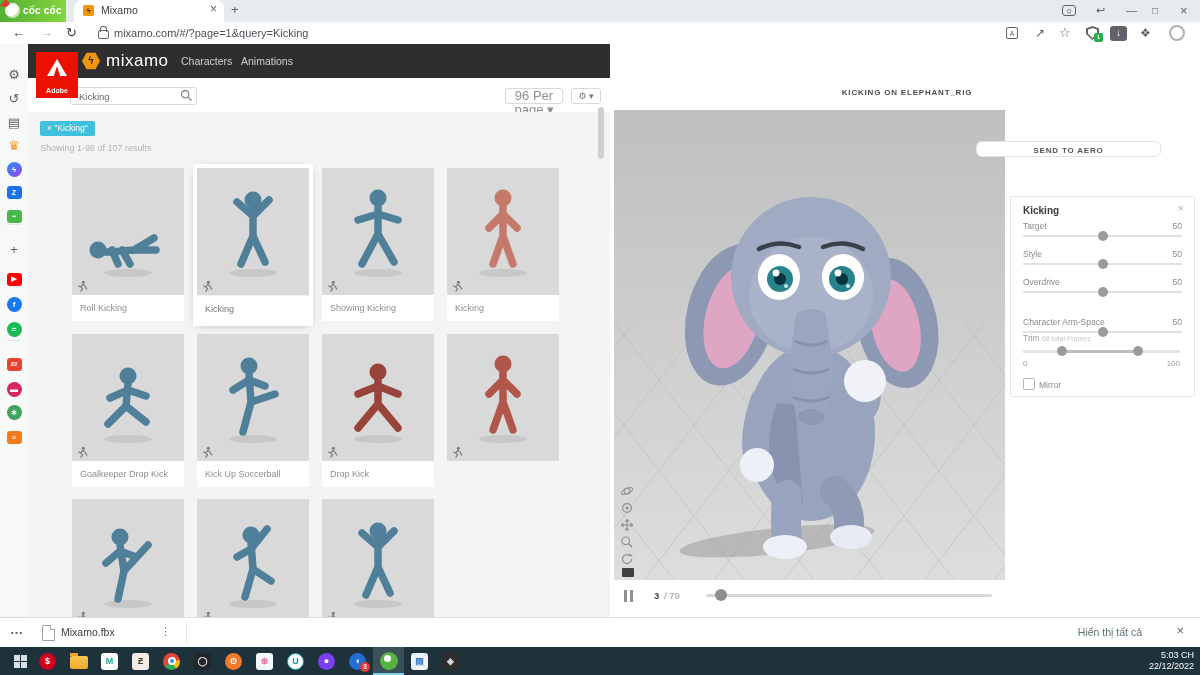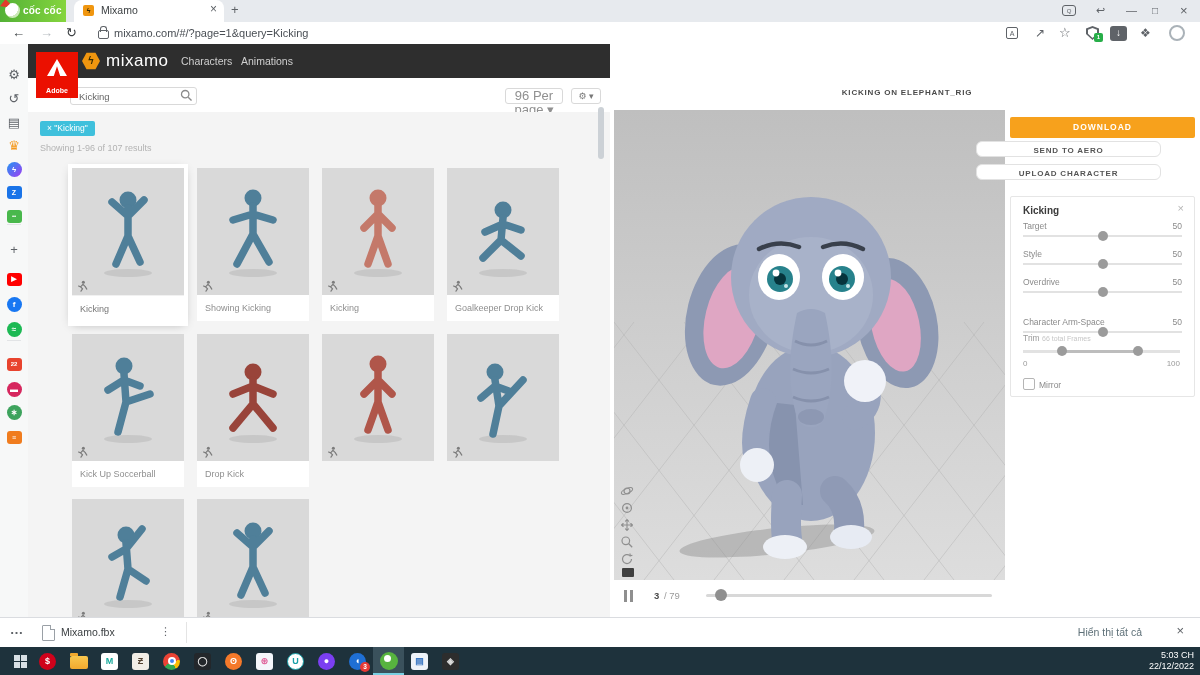--- a/index.html
+++ b/index.html
@@ -240,20 +240,34 @@
         <line x1="8.8" y1="8.8" x2="12.4" y2="12.4" stroke="#8a8a8a" stroke-width="1.4"></line>
       </svg>
       <span class="perpage"><span>96 Per page</span> <span>▾</span></span>
       <span class="gearbtn"><span>⚙</span> <span>▾</span></span>
     </div>
     <div class="catalog-bg">
       <span class="chip"><span>×</span> <span>"Kicking"</span></span>
       <span class="results">Showing 1-96 of 107 results</span>
     </div>
     <div class="grid" id="card-grid">
+        <div class="card">
+          <div class="thumb">
+            <svg class="fig" viewBox="0 0 100 100">
+              <ellipse cx="50" cy="93" rx="24" ry="4" fill="#c7c7c7"></ellipse>
+              <circle cx="20" cy="70" r="8.5" fill="#4f7f99"></circle>
+              <path d="M28 72 L56 70 M56 70 L76 58 M56 70 L78 70 M34 70 L40 84 M44 70 L52 84" stroke="#4f7f99" stroke-width="7.5" fill="none" stroke-linecap="round"></path>
+            </svg>
+            <svg class="runner" viewBox="0 0 14 14">
+              <circle cx="8.6" cy="2.6" r="1.8" fill="#555"></circle>
+              <path d="M8 5 L5.4 8 M8 5 L10.6 7.4 M5.4 8 L7.6 10.4 L5.8 13 M5.4 8 L3 7 M10.6 7.4 L12.6 10.6" stroke="#555" stroke-width="1.4" fill="none" stroke-linecap="round"></path>
+            </svg>
+          </div>
+          <div class="label">Roll Kicking</div>
+        </div>
         <div class="card selected">
           <div class="thumb">
             <svg class="fig" viewBox="0 0 100 100">
               <ellipse cx="50" cy="93" rx="24" ry="4" fill="#c7c7c7"></ellipse>
               <circle cx="50" cy="20" r="8.5" fill="#4f7f99"></circle>
               <path d="M50 28 L50 56 M50 36 L34 22 M50 36 L66 20 M50 56 L38 84 M50 56 L62 82" stroke="#4f7f99" stroke-width="7.5" fill="none" stroke-linecap="round"></path>
             </svg>
             <svg class="runner" viewBox="0 0 14 14">
               <circle cx="8.6" cy="2.6" r="1.8" fill="#555"></circle>
               <path d="M8 5 L5.4 8 M8 5 L10.6 7.4 M5.4 8 L7.6 10.4 L5.8 13 M5.4 8 L3 7 M10.6 7.4 L12.6 10.6" stroke="#555" stroke-width="1.4" fill="none" stroke-linecap="round"></path>
@@ -483,23 +497,21 @@
           <span style="left:0;"></span>
           <span style="left:6px;"></span>
         </span>
       <span class="frame-cur">3</span>
       <span class="frame-tot">/ 79</span>
       <div class="seek">
         <span class="seek-thumb"></span>
       </div>
     </div>
 
-    <div class="btn-download">DOWNLOAD</div>
     <div class="btn-plain" style="top:97px;">SEND TO AERO</div>
-    <div class="btn-plain" style="top:120px;">UPLOAD CHARACTER</div>
 
     <div class="panel">
       <span class="p-title">Kicking</span>
       <span class="p-close">×</span>
       <div id="slider-blocks">
           <div class="s-block" style="top: 24px;">
             <span class="s-label">Target</span>
             <span class="s-val">50</span>
             <div class="s-track">
               <span class="s-thumb" style="left: 50%;"></span>

